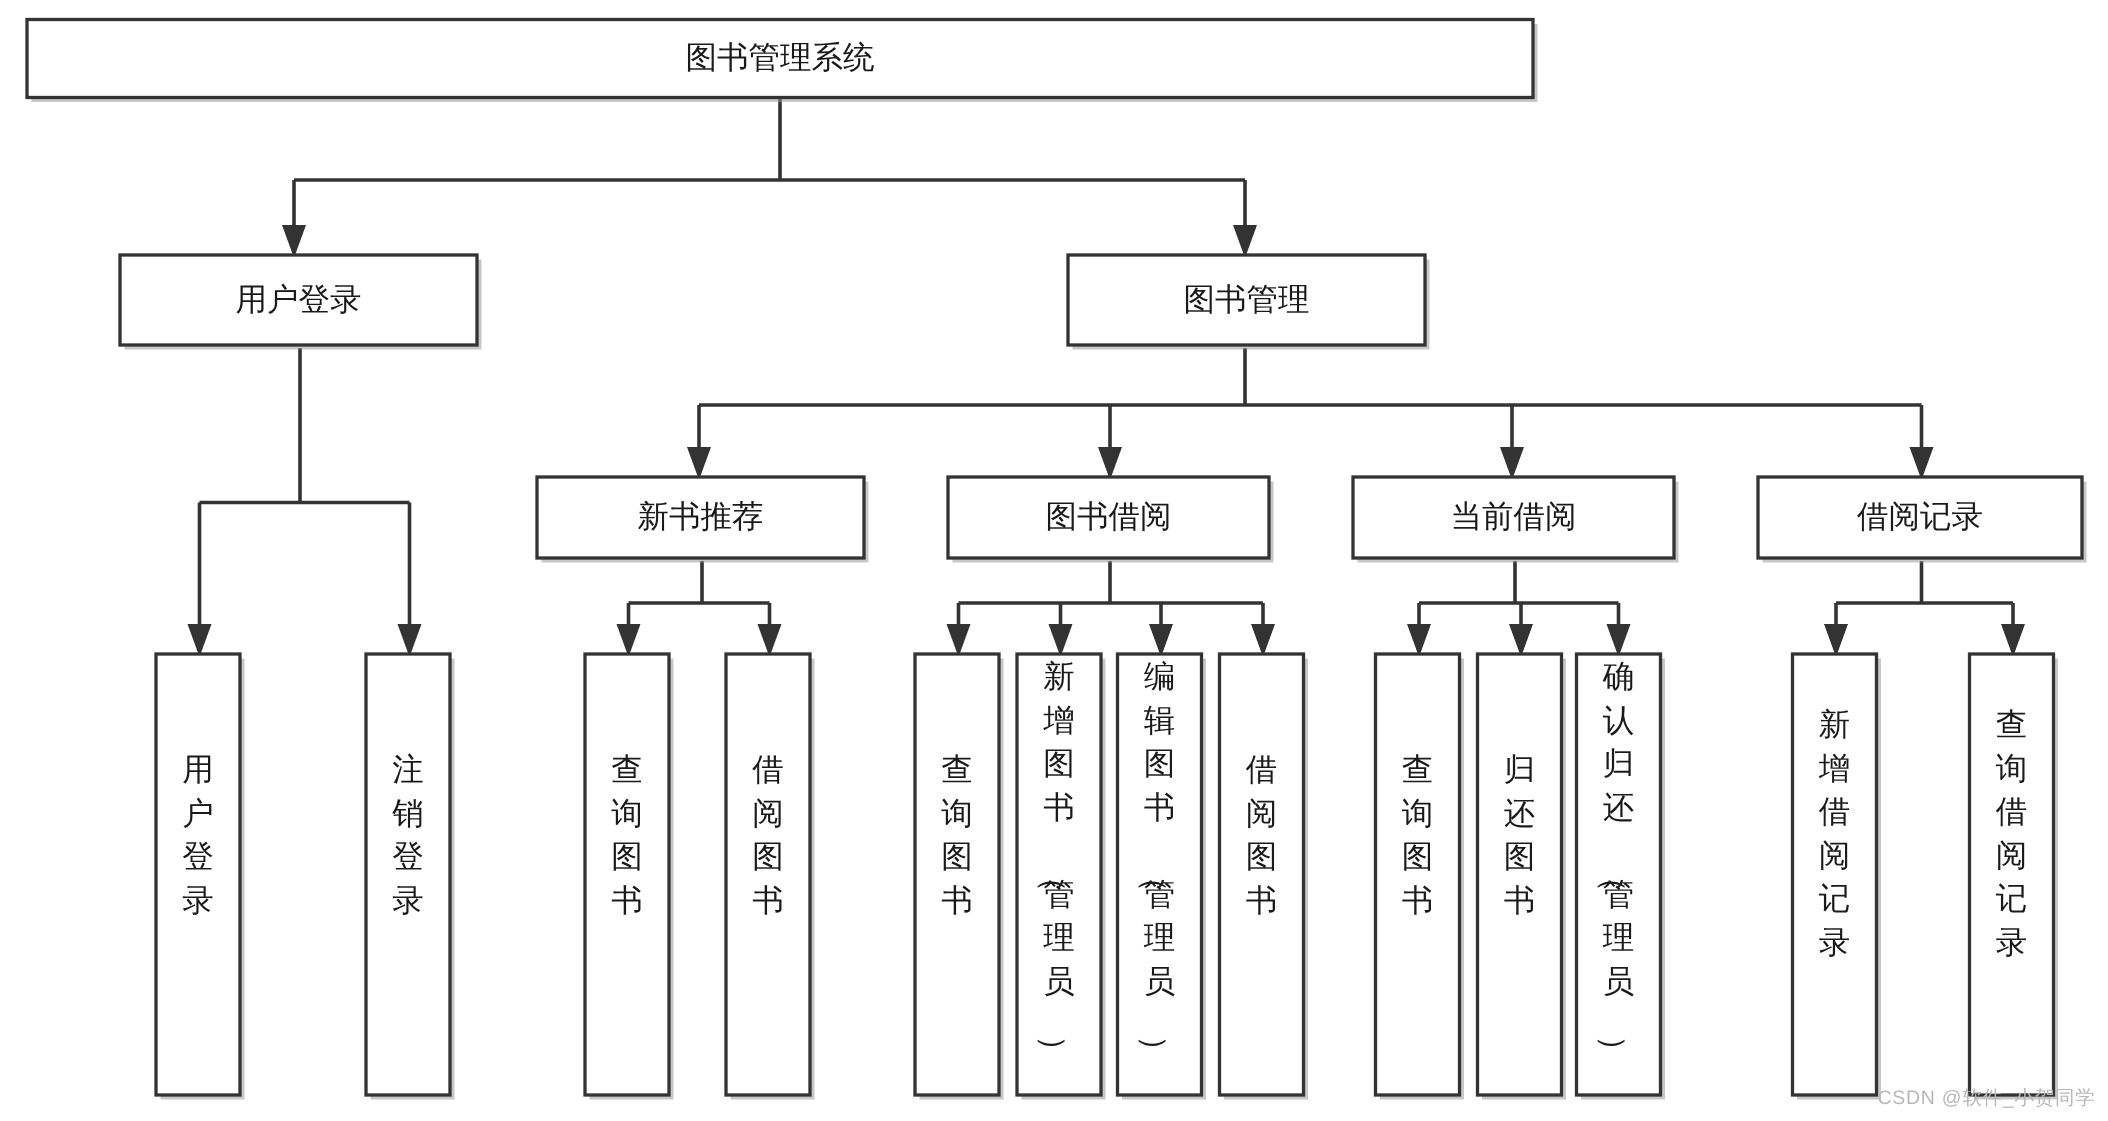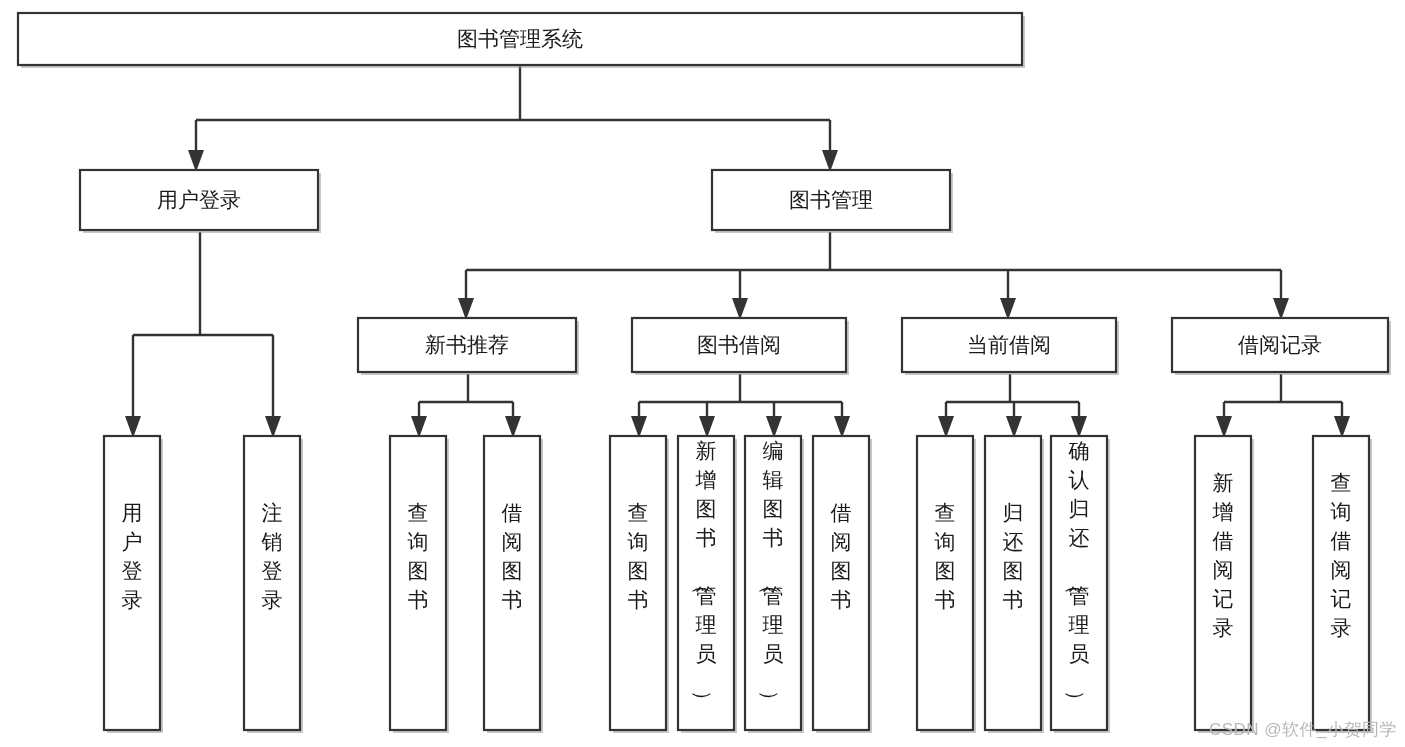--- a/index.html
+++ b/index.html
@@ -51,21 +51,21 @@
     fill: #1a1a1a;
     font-family: "Liberation Sans", "DejaVu Sans", sans-serif;
     font-size: 21px;
     text-anchor: middle;
   }
   .watermark {
     position: absolute;
     right: 8px;
     bottom: 6px;
     color: #b8b8b8;
-    font-size: 17px;
+    font-size: 13px;
     font-family: "Liberation Sans", "DejaVu Sans", sans-serif;
     letter-spacing: 0.5px;
     white-space: nowrap;
     pointer-events: none;
   }
 </style>
 </head>
 <body>
 
 <svg id="diagram" viewBox="0 0 1405 747">

